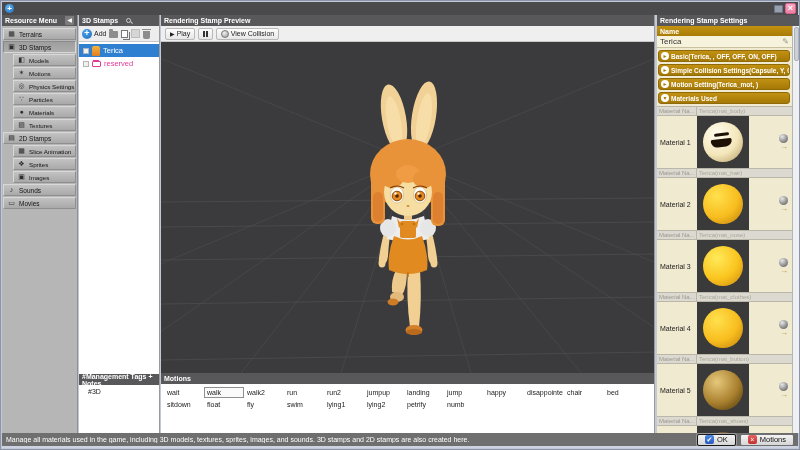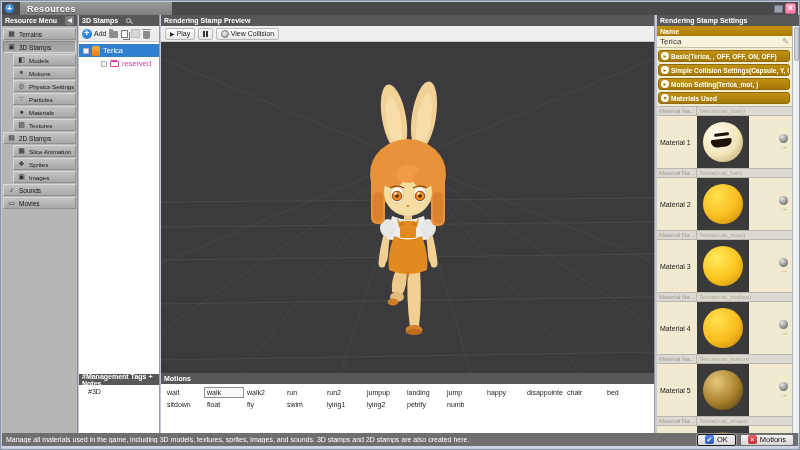--- a/index.html
+++ b/index.html
@@ -40,21 +40,21 @@
   .ic-folder::before { content:""; position:absolute; top:-2px; left:0; width:4px; height:2px; background:#8d8d8d; border-radius:1px 1px 0 0; }
   .ic-copy { width:7px; height:8px; border:1px solid #777; background:#fff; position:relative; }
   .ic-copy::before { content:""; position:absolute; left:1px; top:1px; width:6px; height:7px; border-right:1px solid #777; border-bottom:1px solid #777; }
   .ic-disabled { width:9px; height:9px; background:#d6d6d6; border:1px solid #bdbdbd; }
   .ic-trash { width:7px; height:8px; background:#8d8d8d; border-radius:0 0 2px 2px; position:relative; margin-top:2px; }
   .ic-trash::before { content:""; position:absolute; top:-2px; left:-1px; right:-1px; height:1.5px; background:#8d8d8d; }
   .tree { flex:1 1 auto; overflow:hidden; padding-top:2px; }
   .tree-row { height:13px; display:flex; align-items:center; gap:3px; padding-left:4px; font-size:7.5px; color:#222; cursor:pointer; }
   .tree-toggle { width:6px; height:6px; background:#f0f0f0; border:1px solid #b5b5b5; flex:0 0 6px; }
   .tree-row.selected { background:#2f80d0; color:#fff; }
-  .tree-row.reserved { color:#e23a97;margin-left:18px; }
+  .tree-row.reserved { color:#e23a97; }
   .ic-char { display:none; width:8px; height:10px; background:linear-gradient(#f5b13e,#df7f1e); border-radius:2px 2px 1px 1px; flex:0 0 8px; }
   .ic-rfolder { display:none; width:9px; height:6px; border:1px solid #e23a97; border-radius:1px; position:relative; flex:0 0 9px; }
   .ic-rfolder::before { content:""; position:absolute; top:-2px; left:0; width:4px; height:1.5px; border:1px solid #e23a97; border-bottom:none; }
   .tree-row.selected .ic-char { display:inline-block; }
   .tree-row.reserved .ic-rfolder { display:inline-block; }
   .tags-area { flex:0 0 48px; background:#fff; }
   .tag-item { font-size:7px; color:#222; padding:3px 0 0 9px; cursor:pointer; }
 
   
   .col-preview { position:absolute; left:160px; top:14px; width:494px; bottom:16px; display:flex; flex-direction:column; background:#fff; border-right:1px solid #9a9a9a; }
@@ -106,23 +106,20 @@
   .ico-x { width:9px; height:9px; background:linear-gradient(#e46060,#c33030); border-radius:2px; color:#fff; font-size:7px; line-height:9px; text-align:center; }
   .bottom-strip { position:absolute; left:1px; right:1px; bottom:1px; height:2px; background:#cdd3e1; }
 </style>
 </head>
 <body>
 
 <div class="window">
 
   <div class="titlebar">
     <span class="app-icon">+</span>
-    <div class="title-tab">
-      <span>Resources</span>
-    </div>
     <div class="win-controls">
       <span class="max-icon"></span>
       <span class="close-btn">×</span>
     </div>
   </div>
 
   <div class="col-resmenu">
     <div class="panel-hdr">
       <span>Resource Menu</span>
       <span class="rm-collapse">◀</span>

